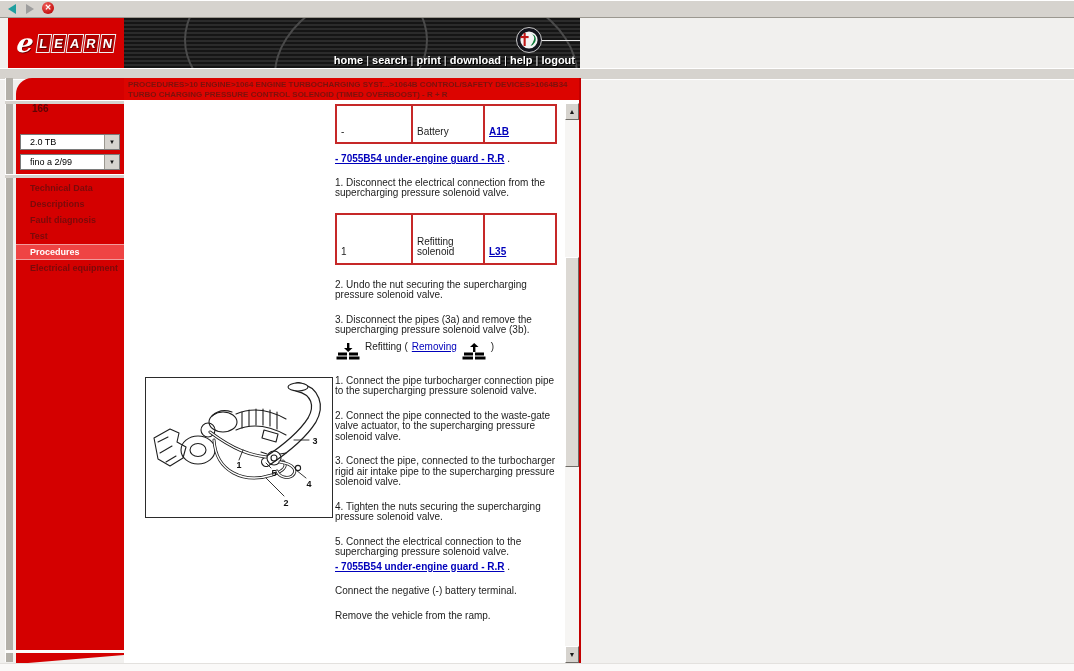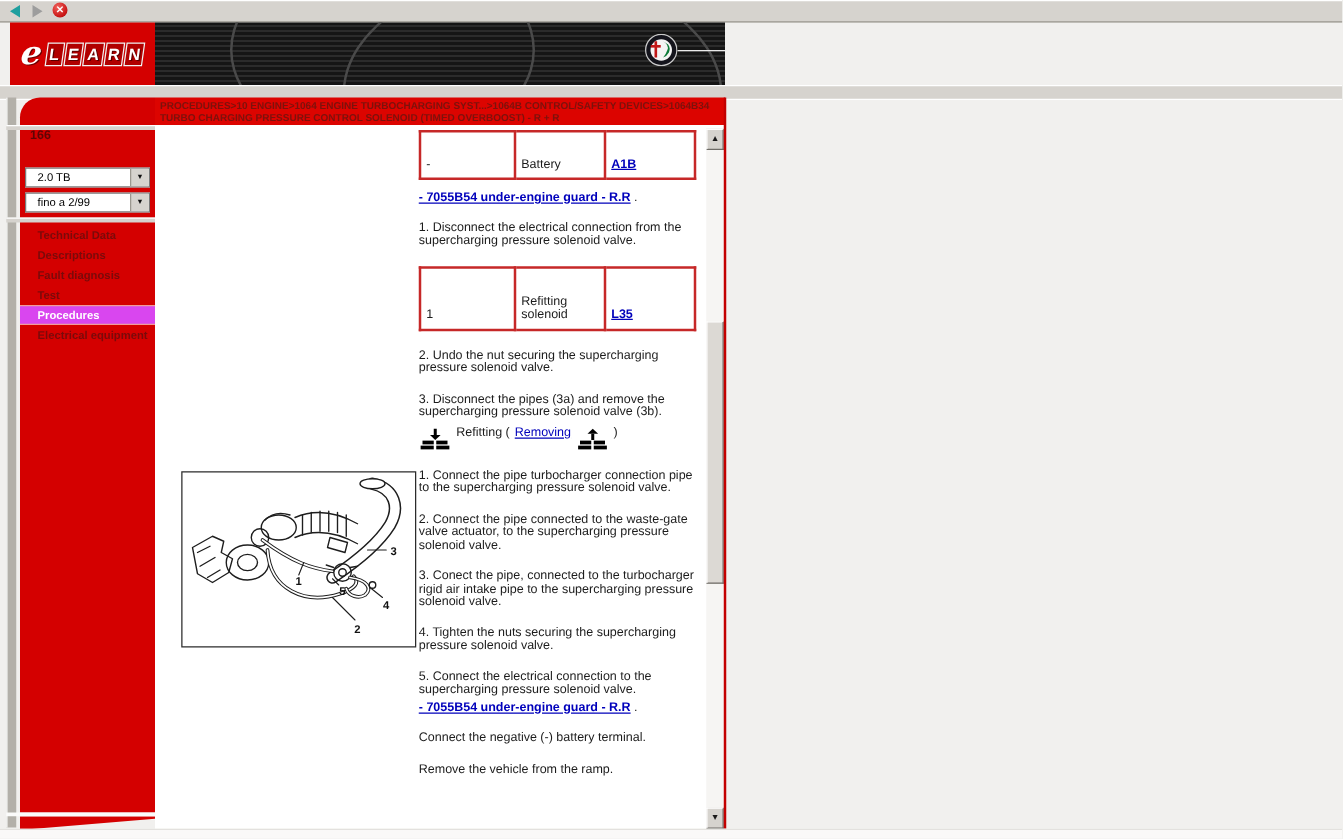--- a/index.html
+++ b/index.html
@@ -43,28 +43,28 @@
   .breadcrumb{position:absolute;left:124px;top:78px;width:456px;height:34px;background:#dc0400;
     color:#7c120c;font-size:8px;font-weight:bold;line-height:10px;padding:2px 4px;box-sizing:border-box;}
 
   
   .rail{position:absolute;left:5px;top:78px;width:7px;height:584px;background:#b3b0a9;border-left:1px solid #fdfdfd;}
 
   
   .sidebar{position:absolute;left:16px;top:78px;width:108px;height:572px;background:#d40000;
     border-top-left-radius:16px;}
   .side-sep{position:absolute;left:-11px;width:119px;height:3px;background:#d6d3ce;border-top:1px solid #fff;}
-  .side-title{position:absolute;left:8px;top:25px;color:#5e0505;font-size:10px;font-weight:bold;}
+  .side-title{position:absolute;left:16px;top:25px;color:#5e0505;font-size:10px;font-weight:bold;}
   .dropdown{position:absolute;left:4px;width:100px;height:16px;background:#fff;border:1px solid #7a7a7a;
     box-sizing:border-box;font-size:9px;color:#000;line-height:14px;padding-left:9px;cursor:default;}
   .dd-btn{position:absolute;right:0;top:0;width:14px;height:14px;background:#d6d3ce;
     border-left:1px solid #9b9890;text-align:center;font-size:6px;line-height:14px;color:#111;}
   .menu{position:absolute;left:0;top:102px;width:108px;}
   .menu-item{height:16px;line-height:16px;padding-left:14px;font-size:9px;font-weight:bold;color:#7a0a0a;cursor:default;}
-  .menu-item.active{background:#d946ef;color:#ffffff;border-top:1px solid #f09c9c;border-bottom:1px solid #f09c9c;height:14px;line-height:14px;}
+  .menu-item.active{background:#ef4444;color:#ffffff;border-top:1px solid #f09c9c;border-bottom:1px solid #f09c9c;height:14px;line-height:14px;}
   .side-wedge{position:absolute;left:16px;top:653px;width:108px;height:11px;background:#d40000;
     clip-path:polygon(0 0,100% 0,100% 18%,0 100%);}
   .side-bottom-line{position:absolute;left:5px;top:650px;width:119px;height:3px;background:#fbfbfa;}
 
   
   .content{position:absolute;left:124px;top:100px;width:456px;height:563px;background:#ffffff;}
   .red-edge{position:absolute;left:579px;top:78px;width:2px;height:585px;background:#c30000;}
   .footer-strip{position:absolute;left:0;top:663px;width:1074px;height:8px;background:#faf9f8;border-top:1px solid #e3e1de;}
 
   .col{position:absolute;left:211px;top:4px;width:230px;font-size:10px;color:#1c1c1c;line-height:10.5px;}
@@ -133,20 +133,23 @@
     <div class="watch-circle" style="left:60px;top:-60px;width:240px;height:160px;"></div>
     <div class="watch-circle" style="left:150px;top:-40px;width:300px;height:190px;"></div>
     <div class="hdr-line"></div>
     <svg class="alfa-badge" viewBox="0 0 26 26">
       <circle cx="13" cy="13" r="12.5" fill="#14141c" stroke="#c9c9c9" stroke-width="1"></circle>
       <circle cx="13" cy="13" r="8.6" fill="#f4f4f4"></circle>
       <rect x="7.6" y="6" width="2.1" height="13" fill="#c01818"></rect>
       <rect x="4.6" y="9" width="8" height="2.1" fill="#c01818"></rect>
       <path d="M14.5 6 q5 3 3.4 7 q-1.2 3.6 -3.4 6 q3 -1 4.6 -4 q1.6 -3.4 -0.6 -6.4 z" fill="#0c7a38"></path>
     </svg>
+    <div class="nav">
+      <span>home</span><span class="sep">|</span><span>search</span><span class="sep">|</span><span>print</span><span class="sep">|</span><span>download</span><span class="sep">|</span><span>help</span><span class="sep">|</span><span>logout</span>
+    </div>
   </div>
 
   <div class="hdr-gap"></div>
 
   <div class="breadcrumb">PROCEDURES&gt;10 ENGINE&gt;1064 ENGINE TURBOCHARGING SYST...&gt;1064B CONTROL/SAFETY DEVICES&gt;1064B34 TURBO CHARGING PRESSURE CONTROL SOLENOID (TIMED OVERBOOST) - R + R</div>
 
   <div class="rail"></div>
 
   <div class="sidebar">
     <div class="side-sep" style="top:22px;"></div>

